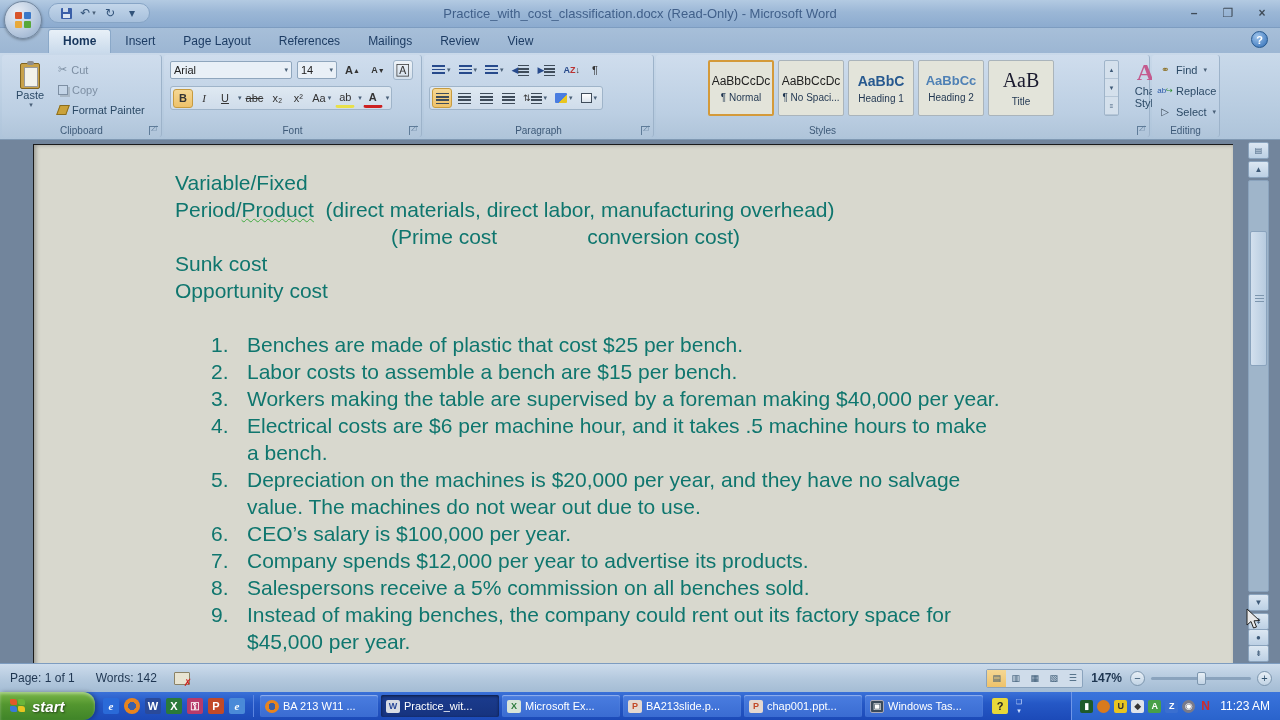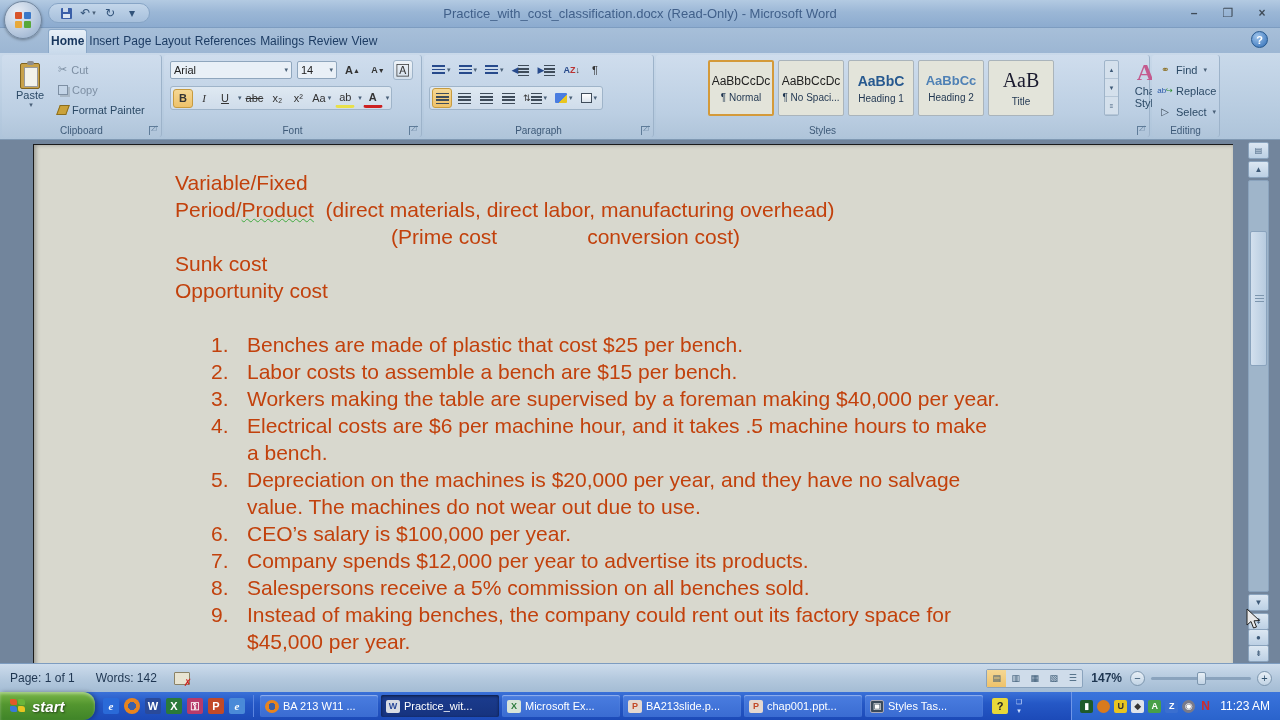--- a/index.html
+++ b/index.html
@@ -22,21 +22,21 @@
   .floppy:before { content:""; position:absolute; left:2px; top:0; width:5px; height:4px; background:#c9d8ea; }
   .floppy:after { content:""; position:absolute; left:2px; bottom:1px; width:7px; height:4px; background:#dbe6f2; }
   .title-text { position:absolute; left:0; right:0; top:6px; text-align:center; font-size:13px; color:#41608a; }
   .winctrls { position:absolute; right:6px; top:5px; display:flex; gap:10px; }
   .winbtn { width:24px; height:15px; display:flex; align-items:center; justify-content:center;
     color:#3f4b58; font-size:12px; font-weight:bold; }
 
   
   .tabrow { position:absolute; left:0; top:28px; width:1280px; height:25px;
     background:linear-gradient(#a7bfd9,#9cb6d3); display:flex; align-items:flex-end; padding-left:48px; }
-  .tab { font-size:12px; color:#1d3c63; padding:4px 2px 5px; border-radius:3px 3px 0 0; }
+  .tab { font-size:12px; color:#1d3c63; padding:4px 14px 5px; border-radius:3px 3px 0 0; }
   .tab.active { background:linear-gradient(#e8f0f8,#c9daeb); border:1px solid #8aa8c8; border-bottom:none;
     font-weight:bold; color:#17365d; }
   .helpbtn { position:absolute; right:12px; top:31px; width:17px; height:17px; border-radius:50%;
     background:radial-gradient(circle at 35% 30%,#9ec4ec,#2f6cb5); color:#fff; font-size:11px; font-weight:bold;
     display:flex; align-items:center; justify-content:center; border:1px solid #27598f; }
 
   
   .ribbon { position:absolute; left:0; top:53px; width:1280px; height:87px;
     background:linear-gradient(#c9d9ea,#b9cde1 60%,#aec4da); border-bottom:1px solid #8099b3; }
   .grp { position:absolute; top:2px; bottom:2px; border-right:1px solid #9db3ca;
@@ -103,21 +103,21 @@
 
   
   .ed-col { position:absolute; left:6px; top:6px; display:flex; flex-direction:column; gap:4px; }
   .edbtn { display:flex; align-items:center; gap:4px; font-size:11px; color:#2c4a66; height:17px; }
   .edicon { width:14px; height:13px; display:flex; align-items:center; justify-content:center; font-size:10px; }
 
   
   .docarea { position:absolute; left:0; top:140px; width:1280px; height:523px; background:#72859c; overflow:hidden; }
   .page { position:absolute; left:33px; top:4px; width:1200px; height:560px; background:#d8d8ce;
     border-left:1px solid #1b1b1b; border-top:1px solid #1b1b1b; box-shadow:2px 0 4px rgba(0,0,0,.3) inset; }
-  .doctext { position:absolute; left:141px; top:24px; width:930px; font-size:21px; line-height:27px; color:#c2410c;
+  .doctext { position:absolute; left:141px; top:24px; width:930px; font-size:21px; line-height:27px; color:#0f766e;
     font-family:"Liberation Sans","DejaVu Sans",sans-serif; }
   .dline { white-space:nowrap; }
   .squig { text-decoration:underline; text-decoration-style:wavy; text-decoration-color:#3faa3f; text-decoration-thickness:1px; }
   .prime-a { margin-left:216px; } .prime-b { margin-left:90px; }
   .spacer { height:27px; }
   .li { display:flex; }
   .li .num { width:36px; margin-left:36px; flex:none; }
   .litext { width:845px; }
 
   
@@ -539,21 +539,21 @@
       <div class="tbtn">
         <span class="ticon" style="background:#e4d8d0;color:#c24a28;">P</span>
         <span>BA213slide.p...</span>
       </div>
       <div class="tbtn">
         <span class="ticon" style="background:#e4d8d0;color:#c24a28;">P</span>
         <span>chap001.ppt...</span>
       </div>
       <div class="tbtn">
         <span class="ticon" style="background:#3a4a5a;border:1px solid #aab;">▣</span>
-        <span>Styles Tas...</span>
+        <span>Windows Tas...</span>
       </div>
       <span class="ql" style="background:#e8d83a;color:#222;margin-left:6px;">?</span>
       <span class="traydiv">
           <span>❏</span>
           <span>▾</span>
         </span>
     </div>
     <div class="tray">
       <span class="trayicon" style="background:#1e5a2a;">▮</span>
       <span class="trayicon" style="background:#d87a1e;border-radius:50%;"></span>

